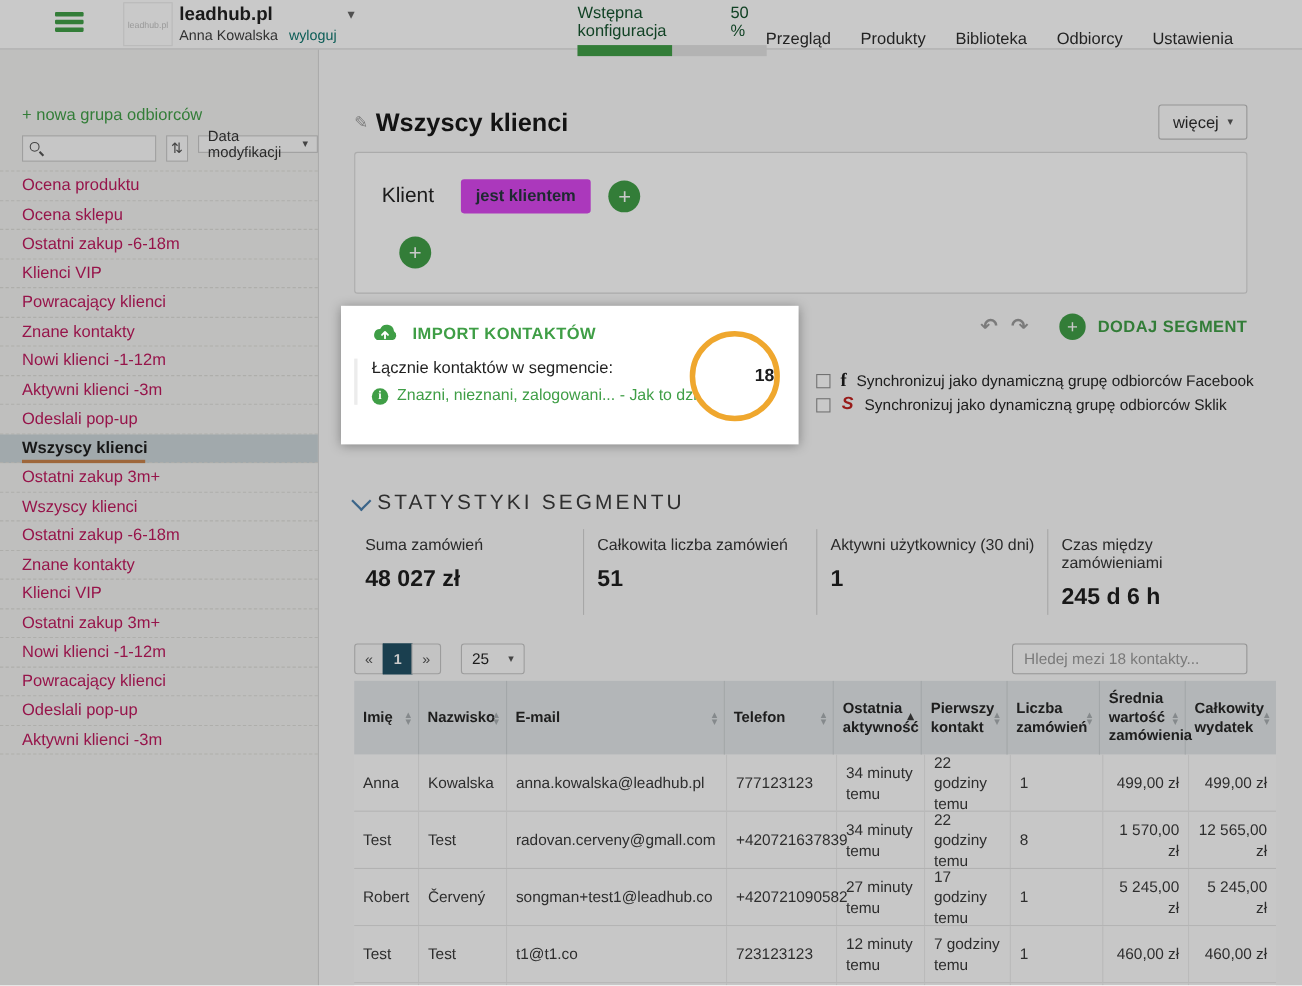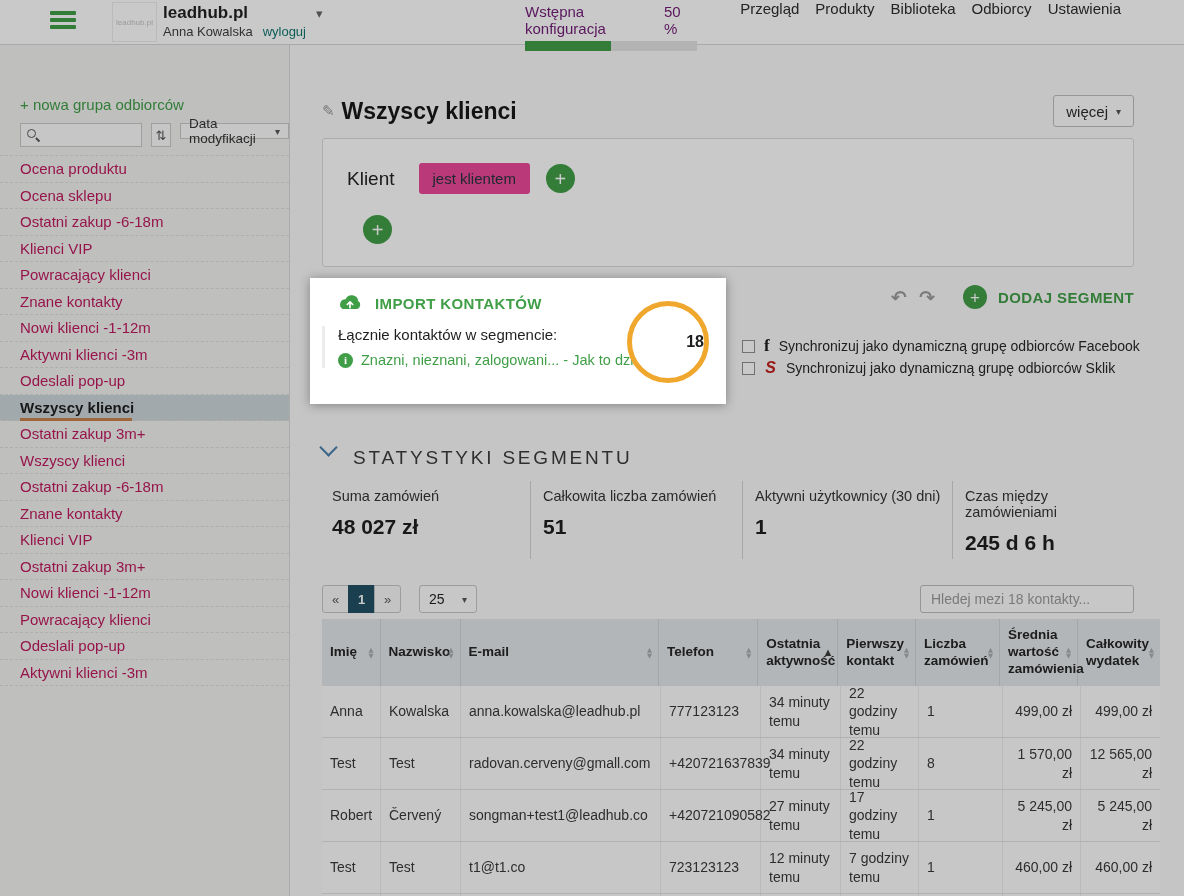--- a/index.html
+++ b/index.html
@@ -12,24 +12,24 @@
   .hamburger{position:absolute;left:50px;top:11px;width:26px;height:22px;cursor:pointer}
   .hamburger span{display:block;height:4px;background:#3f9e46;border-radius:1px;margin-bottom:3px}
   .logo-box{position:absolute;left:112px;top:2px;width:45px;height:40px;border:1px solid #ececec;background:#fff;
             display:flex;align-items:center;justify-content:center;font-size:8px;color:#c4c4c4;box-sizing:border-box}
   .brand{position:absolute;left:163px;top:3px}
   .brand-name{font-size:17px;font-weight:bold;color:#1f1f1f}
   .user-row{font-size:13px;color:#3c3c3c;margin-top:1px}
   .logout{color:#0f766e;margin-left:10px;cursor:pointer}
   .brand-caret{position:absolute;left:316px;top:6px;color:#666;font-size:13px}
   .progress-wrap{position:absolute;left:525px;top:3px;width:172px}
-  .progress-labels{display:flex;justify-content:space-between;font-size:15px;color:#701a75}
+  .progress-labels{display:flex;justify-content:space-between;font-size:15px;color:#14532d}
   .progress-track{margin-top:4px;height:10px;background:#e3e3e3}
   .progress-fill{height:100%;background:#3f9e46;width:50%}
-  .topnav{position:absolute;right:63px;top:0;height:44px;display:flex;align-items:flex-start;gap:16px}
+  .topnav{position:absolute;right:63px;top:0;height:44px;display:flex;align-items:flex-end;gap:27px}
   .topnav .nav-item{font-size:15px;color:#2b2b2b;cursor:pointer;white-space:nowrap}
 
   
   .sidebar{position:absolute;left:0;top:44px;bottom:0;width:290px;background:#f3f3f1;border-right:1px solid #d9d9d9;box-sizing:border-box}
   .new-group{margin:52px 0 0 20px;font-size:15px;color:#3f9e46;cursor:pointer}
   .search-row{margin:10px 0 0 20px;display:flex;gap:9px}
   .search-box{width:128px;height:24px;border:1px solid #c9c9c9;background:#fcfcfc;display:flex;align-items:center;
               padding-left:6px;box-sizing:border-box;gap:5px}
   .mag-icon{position:relative;width:13px;height:13px;flex:none}
   .mag-icon::before{content:"";position:absolute;left:0;top:0;width:7px;height:7px;border:1.6px solid #555;border-radius:50%}
@@ -52,40 +52,40 @@
   .page-head{margin-top:50px;height:34px;display:flex;align-items:center}
   .pencil-icon{color:#9a9a9a;font-size:15px;margin-right:7px;cursor:pointer}
   .page-title{font-size:23px;font-weight:bold;color:#161616}
   .more-btn{margin-left:auto;margin-right:26px;height:30px;padding:0 12px;background:#fdfdfd;border:1px solid #bdbdbd;
             border-radius:3px;font-size:15px;color:#2b2b2b;display:flex;align-items:center;gap:8px;cursor:pointer}
 
   .filter-panel{margin-top:10px;margin-right:26px;height:129px;background:#fff;border:1px solid #d9d9d9;border-radius:3px;
                 box-sizing:border-box;padding:24px 0 0 24px}
   .filter-row{display:flex;align-items:center}
   .filter-field{font-size:19px;color:#222}
-  .filter-chip{margin-left:24px;background:#ec4899;border-radius:3px;padding:7px 14px;font-size:15px;font-weight:normal;
+  .filter-chip{margin-left:24px;background:#d946ef;border-radius:3px;padding:7px 14px;font-size:15px;font-weight:bold;
                color:#24333b;cursor:pointer}
   .plus-btn{width:29px;height:29px;border-radius:50%;background:#3f9e46;color:#fff;display:flex;align-items:center;
             justify-content:center;font-size:20px;cursor:pointer;line-height:1;flex:none}
   .filter-row .plus-btn{margin-left:16px}
   .filter-panel .row2{margin-top:21px}
 
   .actions-row{margin-top:18px;margin-right:26px;display:flex;align-items:center;justify-content:flex-end}
   .undo-icon,.redo-icon{font-size:19px;color:#9c9c9c;font-weight:bold;cursor:pointer;margin-left:12px}
   .actions-row .plus-btn{width:24px;height:24px;font-size:17px;margin-left:28px}
   .add-segment-label{font-size:15px;font-weight:bold;color:#3f9e46;letter-spacing:.4px;cursor:pointer;margin-left:11px}
 
   .sync-block{margin-top:26px;margin-left:auto;margin-right:26px;width:392px}
   .sync-row{display:flex;align-items:center;height:22px;gap:9px}
   .checkbox{width:13px;height:13px;border:1px solid #8f8f8f;background:#fff;cursor:pointer;flex:none;box-sizing:border-box}
   .fb-icon{font-weight:900;font-size:17px;color:#1b1b1b;width:13px;text-align:center;font-family:"Liberation Serif",serif}
   .sklik-icon{font-weight:900;font-size:16px;color:#c0201e;width:13px;text-align:center;font-style:italic}
   .sync-label{font-size:14px;color:#262626;white-space:nowrap}
 
-  .stats-title-row{margin-top:68px;display:flex;align-items:flex-start;gap:18px}
+  .stats-title-row{margin-top:68px;display:flex;align-items:center;gap:8px}
   .chevron-down{width:11px;height:11px;border-right:2.4px solid #4a7fae;border-bottom:2.4px solid #4a7fae;
                 transform:rotate(45deg);margin-top:-6px;flex:none}
   .stats-title{font-size:19px;letter-spacing:2.8px;color:#3a3a3a}
 
   .stats-row{margin-top:12px;height:78px;display:flex;margin-right:26px}
   .stat-col{box-sizing:border-box;padding:7px 0 0 12px}
   .stat-col.c1{width:208px;padding-left:10px}
   .stat-col.c2{width:212px}
   .stat-col.c3{width:210px}
   .stat-col.c4{flex:1}

